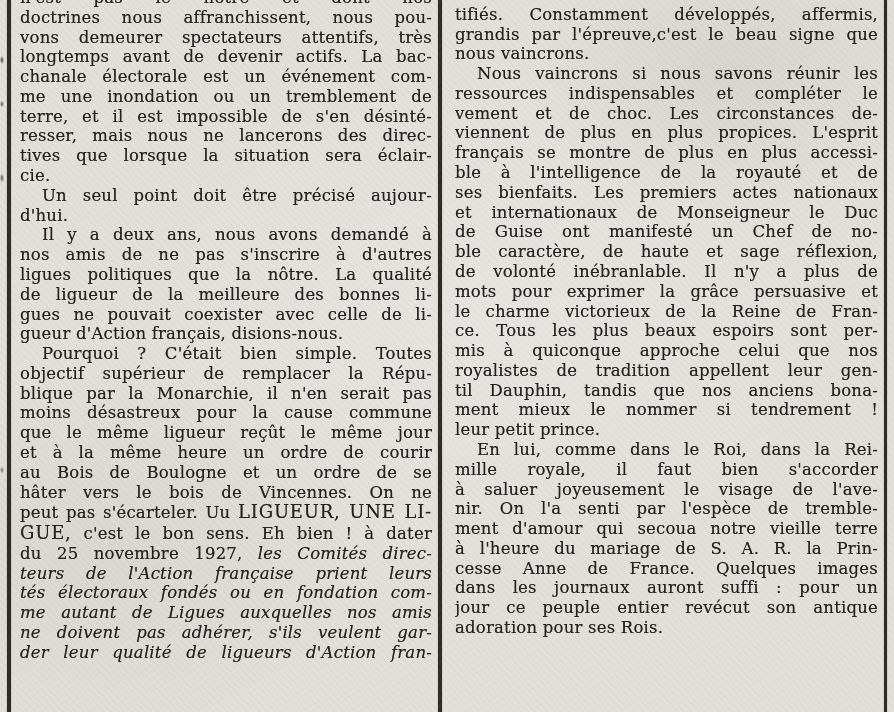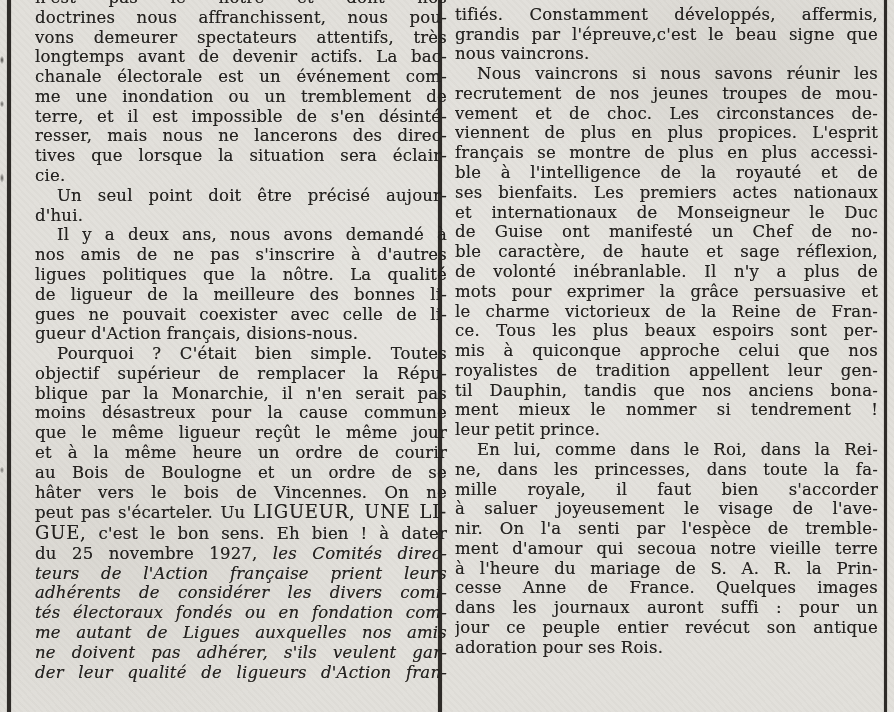--- a/index.html
+++ b/index.html
@@ -40,21 +40,21 @@
       radial-gradient(ellipse 3px 5px at 2px 470px, rgba(40,38,35,.6),  transparent 70%);
   }
   .column {
     position: absolute;
     top: 0;
     height: 712px;
     overflow: hidden;
     font-size: 16.5px;
     line-height: 19.78px;
   }
-  .column.c0 { left: 20px;  width: 412px; margin-left: 15px; }
+  .column.c0 { left: 20px;  width: 412px; }
   .column.c1 { left: 455px; width: 423px; }
   .line {
     text-align: justify;
     text-align-last: justify;
     text-justify: inter-word;
     white-space: normal;
     letter-spacing: 0.2px;
     text-shadow: 0 0 0.6px rgba(36,34,32,.55);
   }
   .line.end   { text-align-last: left; }
@@ -96,52 +96,50 @@
     <div class="line"><span class="s-n">blique par la Monarchie, il n'en serait pas</span></div>
     <div class="line"><span class="s-n">moins désastreux pour la cause commune</span></div>
     <div class="line"><span class="s-n">que le même ligueur reçût le même jour</span></div>
     <div class="line"><span class="s-n">et à la même heure un ordre de courir</span></div>
     <div class="line"><span class="s-n">au Bois de Boulogne et un ordre de se</span></div>
     <div class="line"><span class="s-n">hâter vers le bois de Vincennes. On ne</span></div>
     <div class="line"><span class="s-n">peut pas s'écarteler. Uu </span><span class="s-sc">LIGUEUR, UNE LI-</span></div>
     <div class="line"><span class="s-sc">GUE,</span><span class="s-n"> c'est le bon sens. Eh bien ! à dater</span></div>
     <div class="line"><span class="s-n">du 25 novembre 1927, </span><span class="s-i">les Comités direc-</span></div>
     <div class="line"><span class="s-i">teurs de l'Action française prient leurs</span></div>
-    <div class="line"><span class="s-i">adhérents de considérer les divers comi-</span></div>
     <div class="line"><span class="s-i">tés électoraux fondés ou en fondation com-</span></div>
     <div class="line"><span class="s-i">me autant de Ligues auxquelles nos amis</span></div>
     <div class="line"><span class="s-i">ne doivent pas adhérer, s'ils veulent gar-</span></div>
     <div class="line"><span class="s-i">der leur qualité de ligueurs d'Action fran-</span></div>
   </div>
 <div class="column c1">
     <div class="line right" style="margin-top: -15px;"><span class="s-n">et for-</span></div>
     <div class="line"><span class="s-n">tifiés. Constamment développés, affermis,</span></div>
     <div class="line"><span class="s-n">grandis par l'épreuve,c'est le beau signe que</span></div>
     <div class="line end"><span class="s-n">nous vaincrons.</span></div>
     <div class="line indent"><span class="s-n">Nous vaincrons si nous savons réunir les</span></div>
-    <div class="line"><span class="s-n">recrutement de nos jeunes troupes de mou-</span></div>
+    <div class="line"><span class="s-n">ressources indispensables et compléter le</span></div>
     <div class="line"><span class="s-n">vement et de choc. Les circonstances de-</span></div>
     <div class="line"><span class="s-n">viennent de plus en plus propices. L'esprit</span></div>
     <div class="line"><span class="s-n">français se montre de plus en plus accessi-</span></div>
     <div class="line"><span class="s-n">ble à l'intelligence de la royauté et de</span></div>
     <div class="line"><span class="s-n">ses bienfaits. Les premiers actes nationaux</span></div>
     <div class="line"><span class="s-n">et internationaux de Monseigneur le Duc</span></div>
     <div class="line"><span class="s-n">de Guise ont manifesté un Chef de no-</span></div>
     <div class="line"><span class="s-n">ble caractère, de haute et sage réflexion,</span></div>
     <div class="line"><span class="s-n">de volonté inébranlable. Il n'y a plus de</span></div>
     <div class="line"><span class="s-n">mots pour exprimer la grâce persuasive et</span></div>
     <div class="line"><span class="s-n">le charme victorieux de la Reine de Fran-</span></div>
     <div class="line"><span class="s-n">ce. Tous les plus beaux espoirs sont per-</span></div>
     <div class="line"><span class="s-n">mis à quiconque approche celui que nos</span></div>
     <div class="line"><span class="s-n">royalistes de tradition appellent leur gen-</span></div>
     <div class="line"><span class="s-n">til Dauphin, tandis que nos anciens bona-</span></div>
     <div class="line"><span class="s-n">ment mieux le nommer si tendrement !</span></div>
     <div class="line end"><span class="s-n">leur petit prince.</span></div>
     <div class="line indent"><span class="s-n">En lui, comme dans le Roi, dans la Rei-</span></div>
-    <div class="line"><span class="s-n">ne, dans les princesses, dans toute la fa-</span></div>
     <div class="line"><span class="s-n">mille royale, il faut bien s'accorder</span></div>
     <div class="line"><span class="s-n">à saluer joyeusement le visage de l'ave-</span></div>
     <div class="line"><span class="s-n">nir. On l'a senti par l'espèce de tremble-</span></div>
     <div class="line"><span class="s-n">ment d'amour qui secoua notre vieille terre</span></div>
     <div class="line"><span class="s-n">à l'heure du mariage de S. A. R. la Prin-</span></div>
     <div class="line"><span class="s-n">cesse Anne de France. Quelques images</span></div>
     <div class="line"><span class="s-n">dans les journaux auront suffi : pour un</span></div>
     <div class="line"><span class="s-n">jour ce peuple entier revécut son antique</span></div>
     <div class="line end"><span class="s-n">adoration pour ses Rois.</span></div>
   </div>

